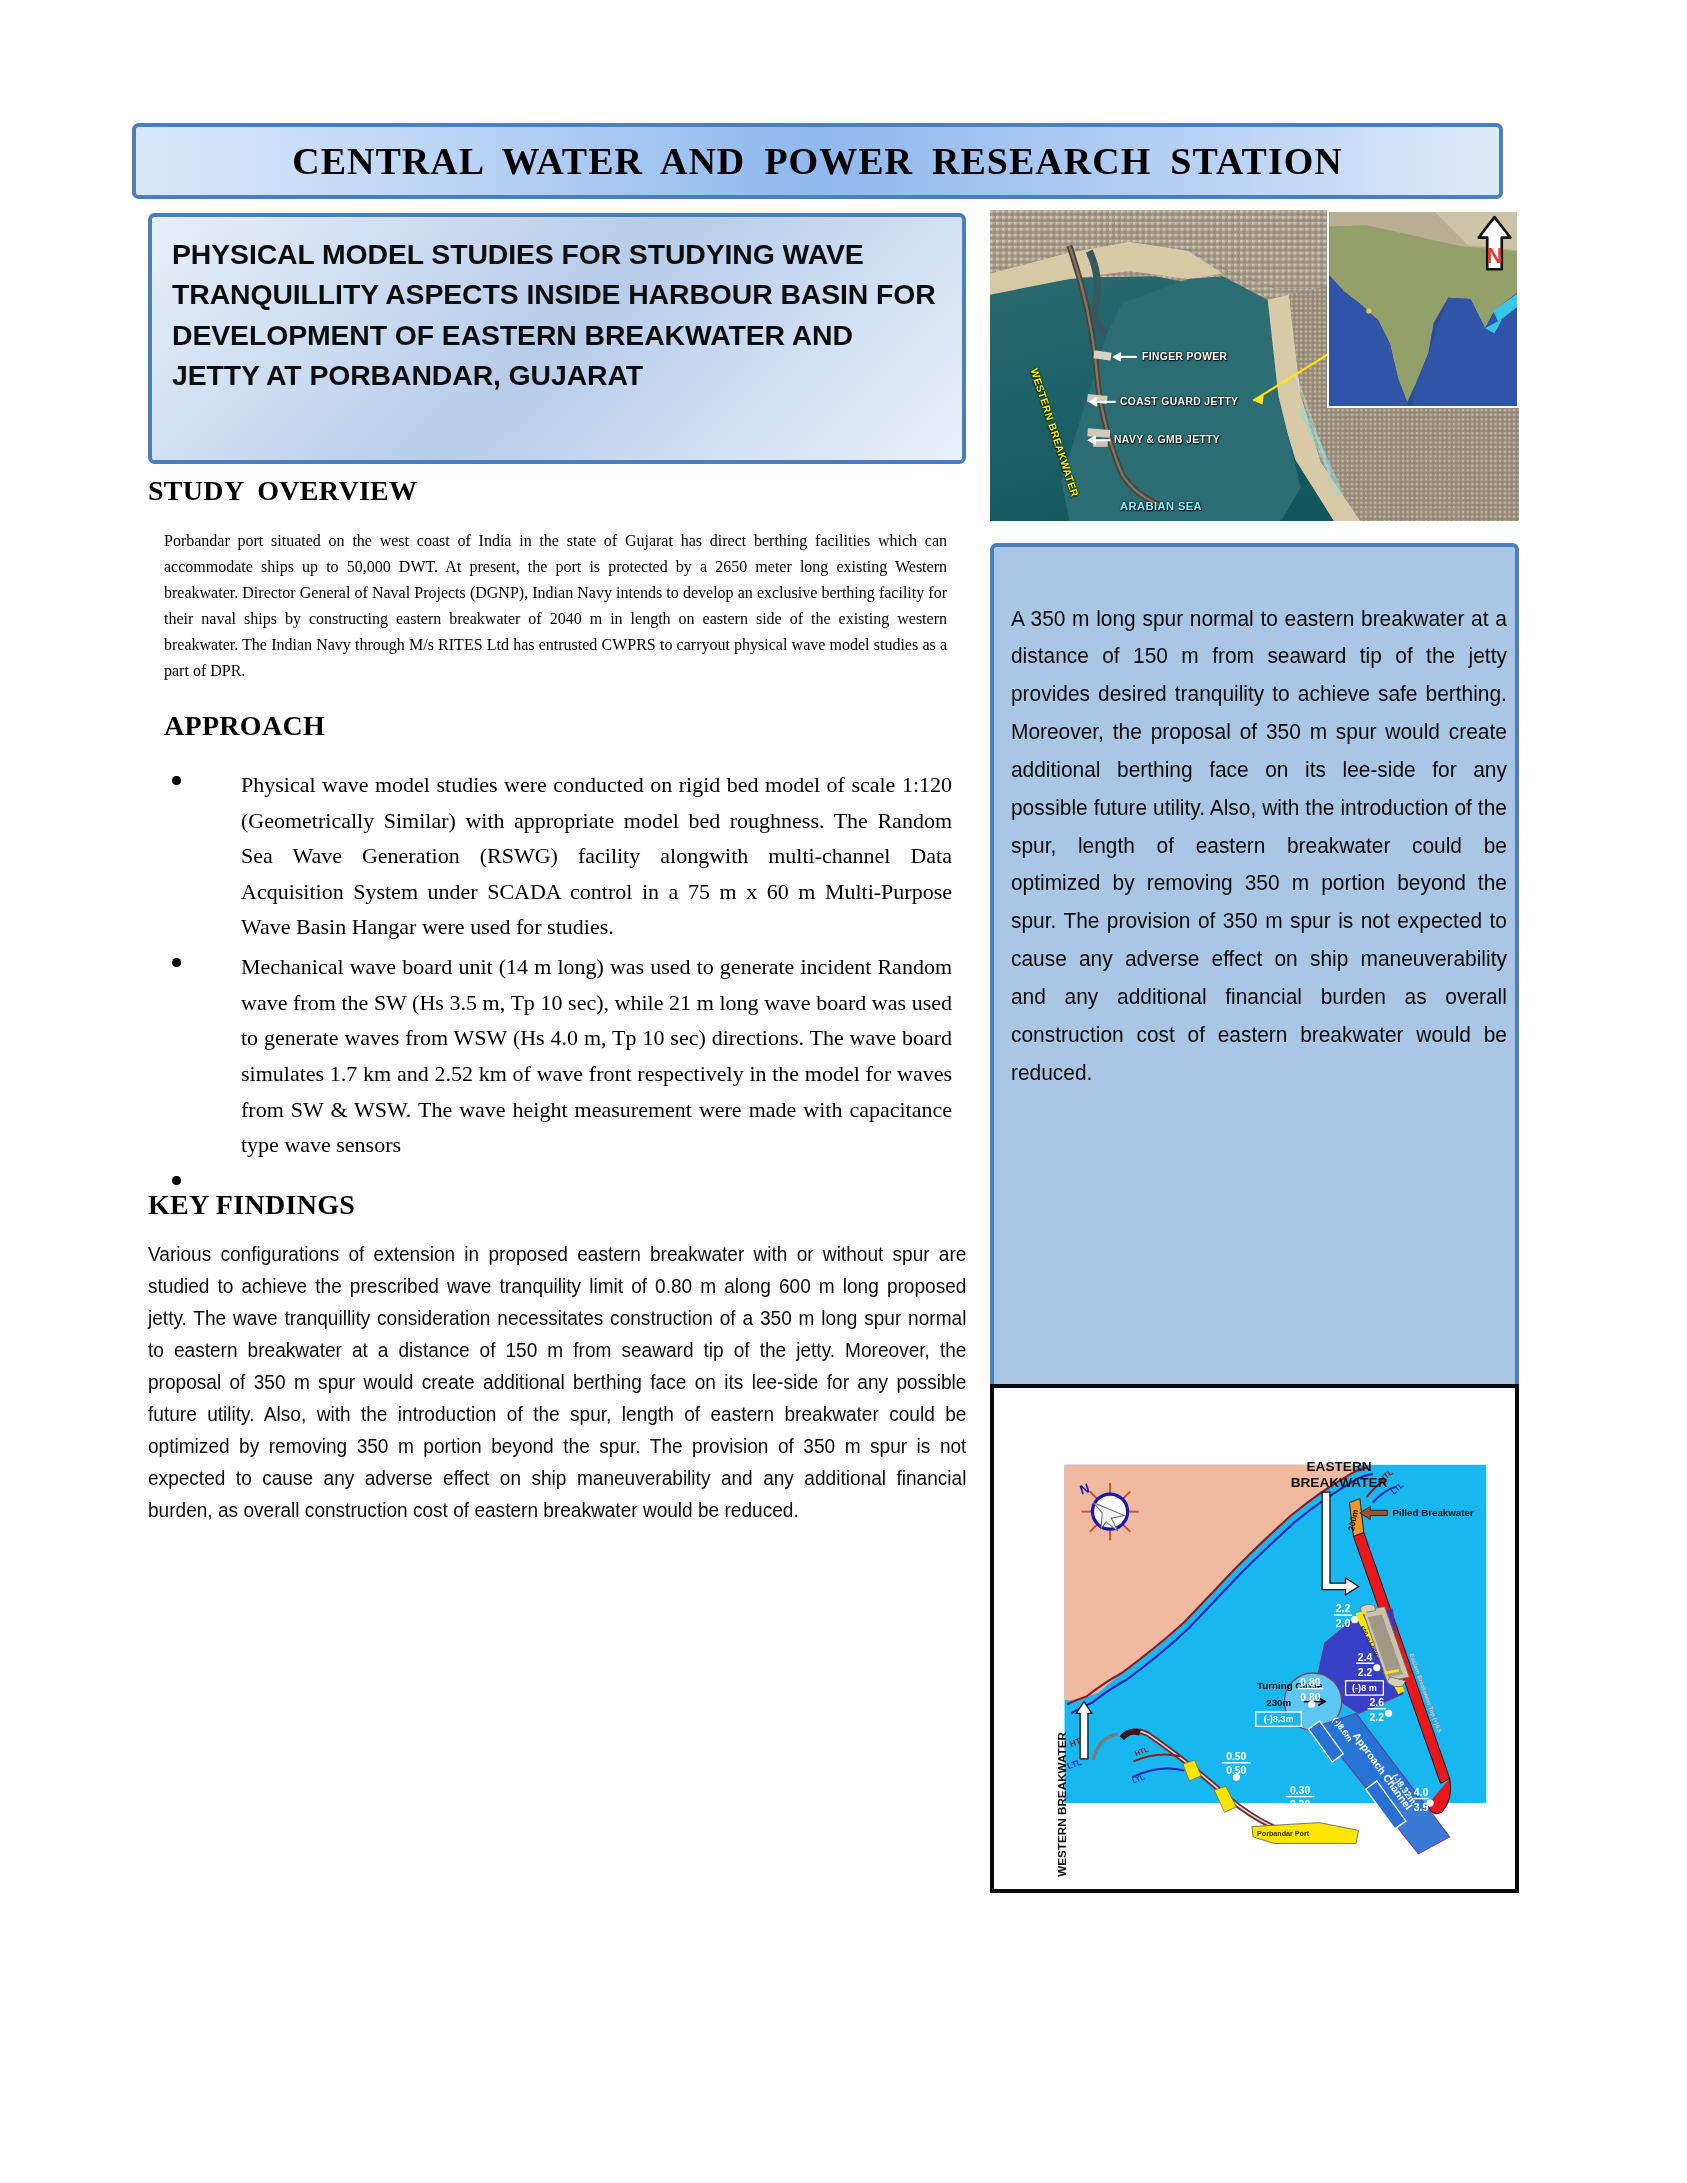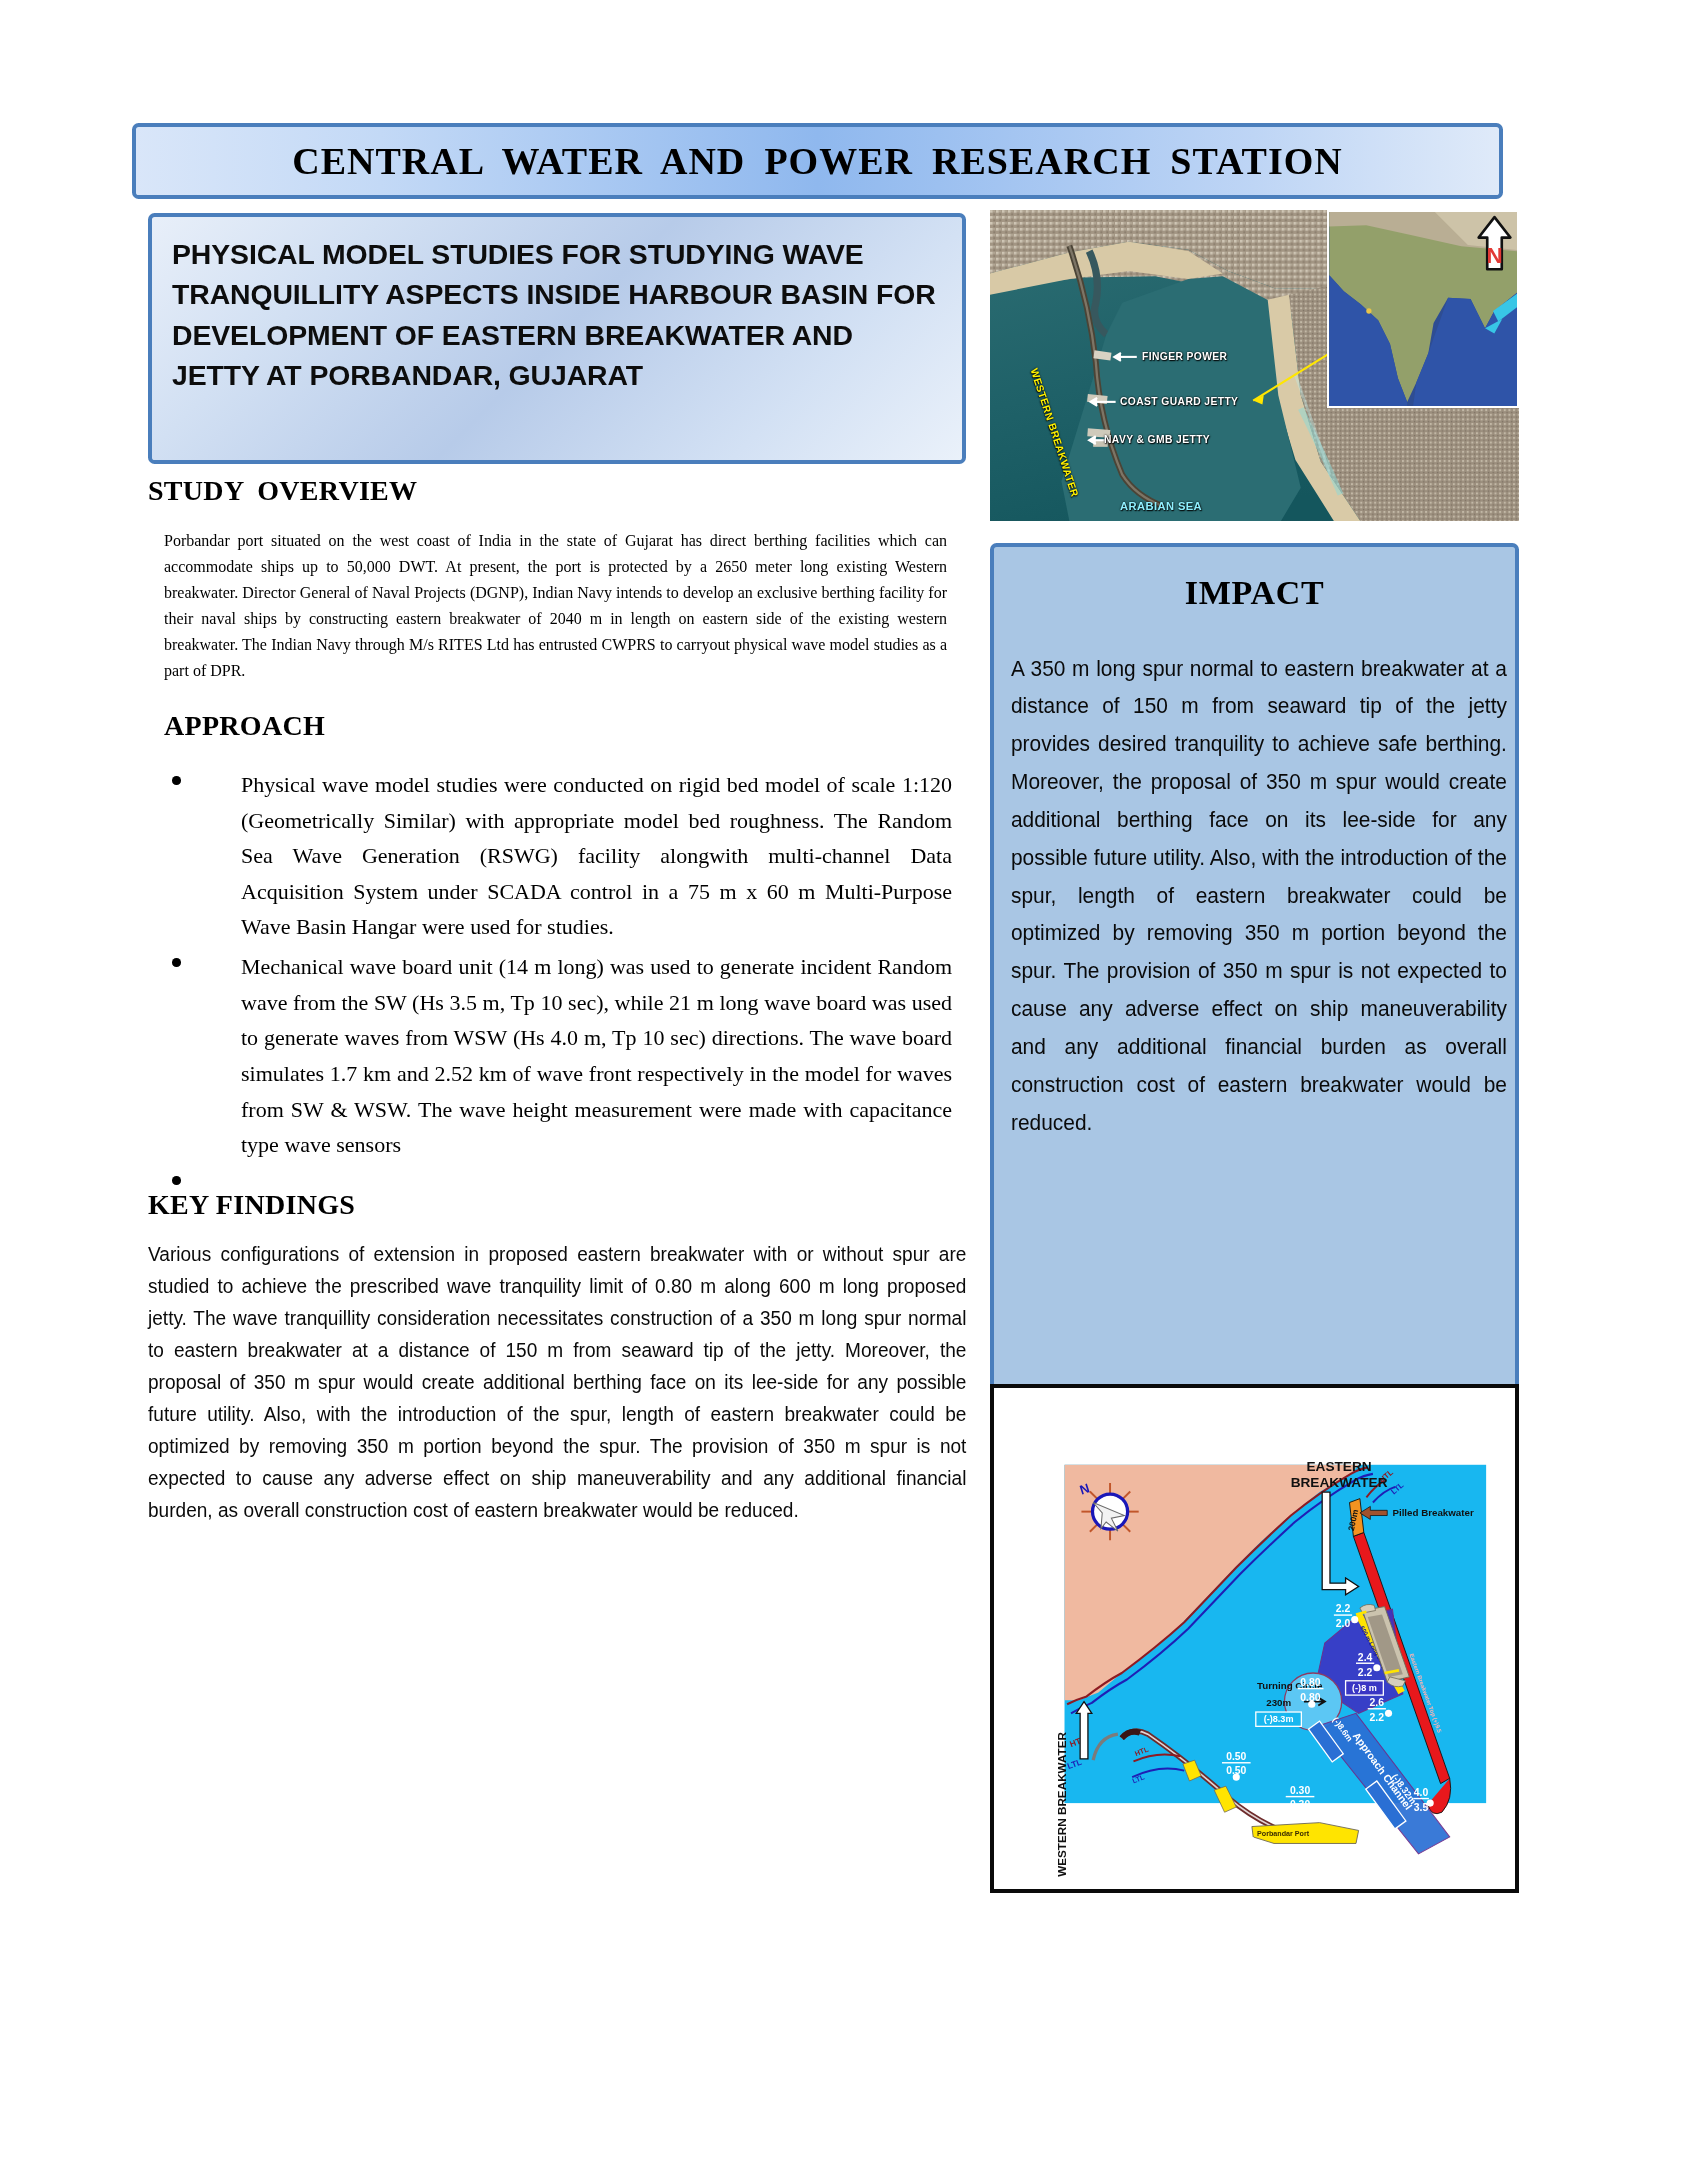--- a/index.html
+++ b/index.html
@@ -270,21 +270,21 @@
         <path d="M160,342 L150,348 L160,354" fill="#fff"></path>
     </g>
 
     <line x1="398" y1="288" x2="608" y2="158" stroke="#ffe600" stroke-width="3.2"></line>
     <polygon points="398,288 414,280 412,294" fill="#ffe600"></polygon>
   </svg>
 
   <div id="sat-label-wrap">
     <span class="satlbl" style="left:152px;top:141px;">FINGER POWER</span>
     <span class="satlbl" style="left:130px;top:186px;">COAST GUARD JETTY</span>
-    <span class="satlbl" style="left:114px;top:224px;">NAVY &amp; GMB JETTY</span>
+    <span class="satlbl" style="left:124px;top:224px;">NAVY &amp; GMB JETTY</span>
     <span class="satlbl yel" style="left:49px;top:157px;transform:rotate(72deg);transform-origin:left top;">WESTERN BREAKWATER</span>
     <span class="satlbl cy" style="left:130px;top:290px;">ARABIAN SEA</span>
   </div>
 
   
   <div id="inset-map">
     <svg width="192" height="198" viewBox="0 0 290 300">
       <rect width="290" height="300" fill="#2e4d93"></rect>
 
       <path d="M0,0 L290,0 L290,118 L250,150 L236,176 L214,132 L180,130 L158,168 L150,214 L132,258 L118,288 L104,252 L92,200 L74,164 L48,140 L22,120 L0,96 Z" fill="#93a06a"></path>
@@ -301,21 +301,20 @@
       <circle cx="60" cy="150" r="4" fill="#e8c44a"></circle>
     </svg>
     <svg id="north-arrow" viewBox="0 0 56 86">
       <polygon points="28,3 52,34 39,34 39,82 17,82 17,34 4,34" fill="#ffffff" stroke="#111111" stroke-width="4" stroke-linejoin="round"></polygon>
       <text x="28" y="72" text-anchor="middle" font-family="Liberation Sans, sans-serif" font-size="34" font-weight="bold" fill="#e23a36">N</text>
     </svg>
   </div>
 </div>
 
 <div class="bluebox" id="impact-box">
-  <div id="impact-title">IMPACT</div>
   <div id="impact-para">A 350 m long spur normal to eastern breakwater at a distance of 150 m from seaward tip of the jetty provides desired tranquility to achieve safe berthing. Moreover, the proposal of 350 m spur would create additional berthing face on its lee-side for any possible future utility.  Also, with the introduction of the spur, length of eastern breakwater could be optimized by removing 350 m portion beyond the spur. The provision of 350 m spur is not expected to cause any adverse effect on ship maneuverability and any additional financial burden as overall construction cost of eastern breakwater would be reduced.</div>
 </div>
 
 <div id="diagram-frame">
   <svg id="diagram-svg" viewBox="0 0 800 770">
 
     <rect x="0" y="0" width="800" height="770" fill="#ffffff"></rect>
 
     <rect x="108" y="118" width="648" height="520" fill="#18b7f0"></rect>
 

